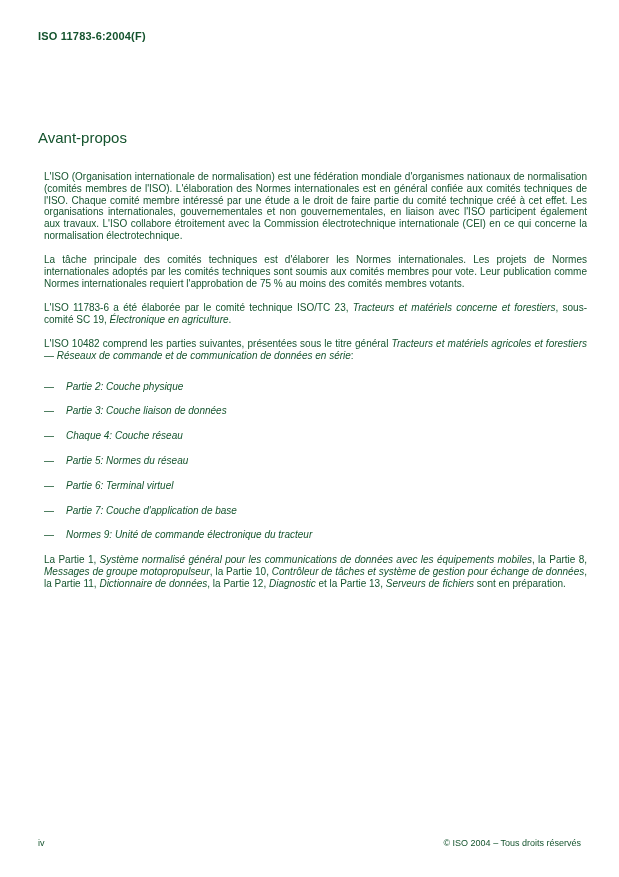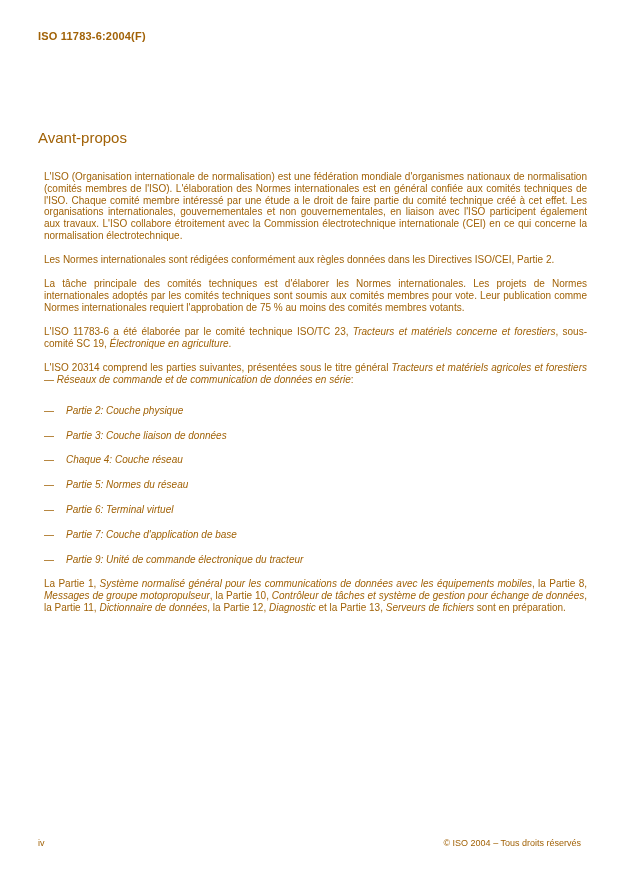--- a/index.html
+++ b/index.html
@@ -5,21 +5,21 @@
   html, body {
     margin: 0;
     padding: 0;
     background: #ffffff;
   }
   .page {
     position: relative;
     width: 619px;
     height: 877px;
     background: #ffffff;
-    color: #a16207;
+    color: #14532d;
     font-family: "Liberation Sans", sans-serif;
     overflow: hidden;
   }
   .doc-header {
     position: absolute;
     top: 30px;
     left: 38px;
     font-size: 11px;
     font-weight: bold;
     letter-spacing: 0.2px;
@@ -73,24 +73,23 @@
 </head>
 <body>
 
 <div class="page">
   <div class="doc-header">ISO 11783-6:2004(F)</div>
 
   <h1 class="doc-title">Avant-propos</h1>
 
   <div class="doc-body">
       <p><span>L'ISO (Organisation internationale de normalisation) est une fédération mondiale d'organismes nationaux de normalisation (comités membres de l'ISO). L'élaboration des Normes internationales est en général confiée aux comités techniques de l'ISO. Chaque comité membre intéressé par une étude a le droit de faire partie du comité technique créé à cet effet. Les organisations internationales, gouvernementales et non gouvernementales, en liaison avec l'ISO participent également aux travaux. L'ISO collabore étroitement avec la Commission électrotechnique internationale (CEI) en ce qui concerne la normalisation électrotechnique.</span></p>
-      <p><span>Les Normes internationales sont rédigées conformément aux règles données dans les Directives ISO/CEI, Partie 2.</span></p>
       <p><span>La tâche principale des comités techniques est d'élaborer les Normes internationales. Les projets de Normes internationales adoptés par les comités techniques sont soumis aux comités membres pour vote. Leur publication comme Normes internationales requiert l'approbation de 75 % au moins des comités membres votants.</span></p>
       <p><span>L'ISO 11783-6 a été élaborée par le comité technique ISO/TC 23, </span><em>Tracteurs et matériels concerne et forestiers</em><span>, sous-comité SC 19, </span><em>Électronique en agriculture</em><span>.</span></p>
-      <p><span>L'ISO 20314 comprend les parties suivantes, présentées sous le titre général </span><em>Tracteurs et matériels agricoles et forestiers — Réseaux de commande et de communication de données en série</em><span>:</span></p>
+      <p><span>L'ISO 10482 comprend les parties suivantes, présentées sous le titre général </span><em>Tracteurs et matériels agricoles et forestiers — Réseaux de commande et de communication de données en série</em><span>:</span></p>
       <div class="doc-list">
         <div class="list-item">
           <span class="dash">—</span>
           <span><em>Partie 2: Couche physique</em></span>
         </div>
         <div class="list-item">
           <span class="dash">—</span>
           <span><em>Partie 3: Couche liaison de données</em></span>
         </div>
         <div class="list-item">
@@ -104,21 +103,21 @@
         <div class="list-item">
           <span class="dash">—</span>
           <span><em>Partie 6: Terminal virtuel</em></span>
         </div>
         <div class="list-item">
           <span class="dash">—</span>
           <span><em>Partie 7: Couche d'application de base</em></span>
         </div>
         <div class="list-item">
           <span class="dash">—</span>
-          <span><em>Partie 9: Unité de commande électronique du tracteur</em></span>
+          <span><em>Normes 9: Unité de commande électronique du tracteur</em></span>
         </div>
       </div>
       <p><span>La Partie 1, </span><em>Système normalisé général pour les communications de données avec les équipements mobiles</em><span>, la Partie 8, </span><em>Messages de groupe motopropulseur</em><span>, la Partie 10, </span><em>Contrôleur de tâches et système de gestion pour échange de données</em><span>, la Partie 11, </span><em>Dictionnaire de données</em><span>, la Partie 12, </span><em>Diagnostic</em><span> et la Partie 13, </span><em>Serveurs de fichiers</em><span> sont en préparation.</span></p>
     </div>
 
   <div class="doc-footer">
     <span>iv</span>
     <span>© ISO 2004 – Tous droits réservés</span>
   </div>
 </div>

